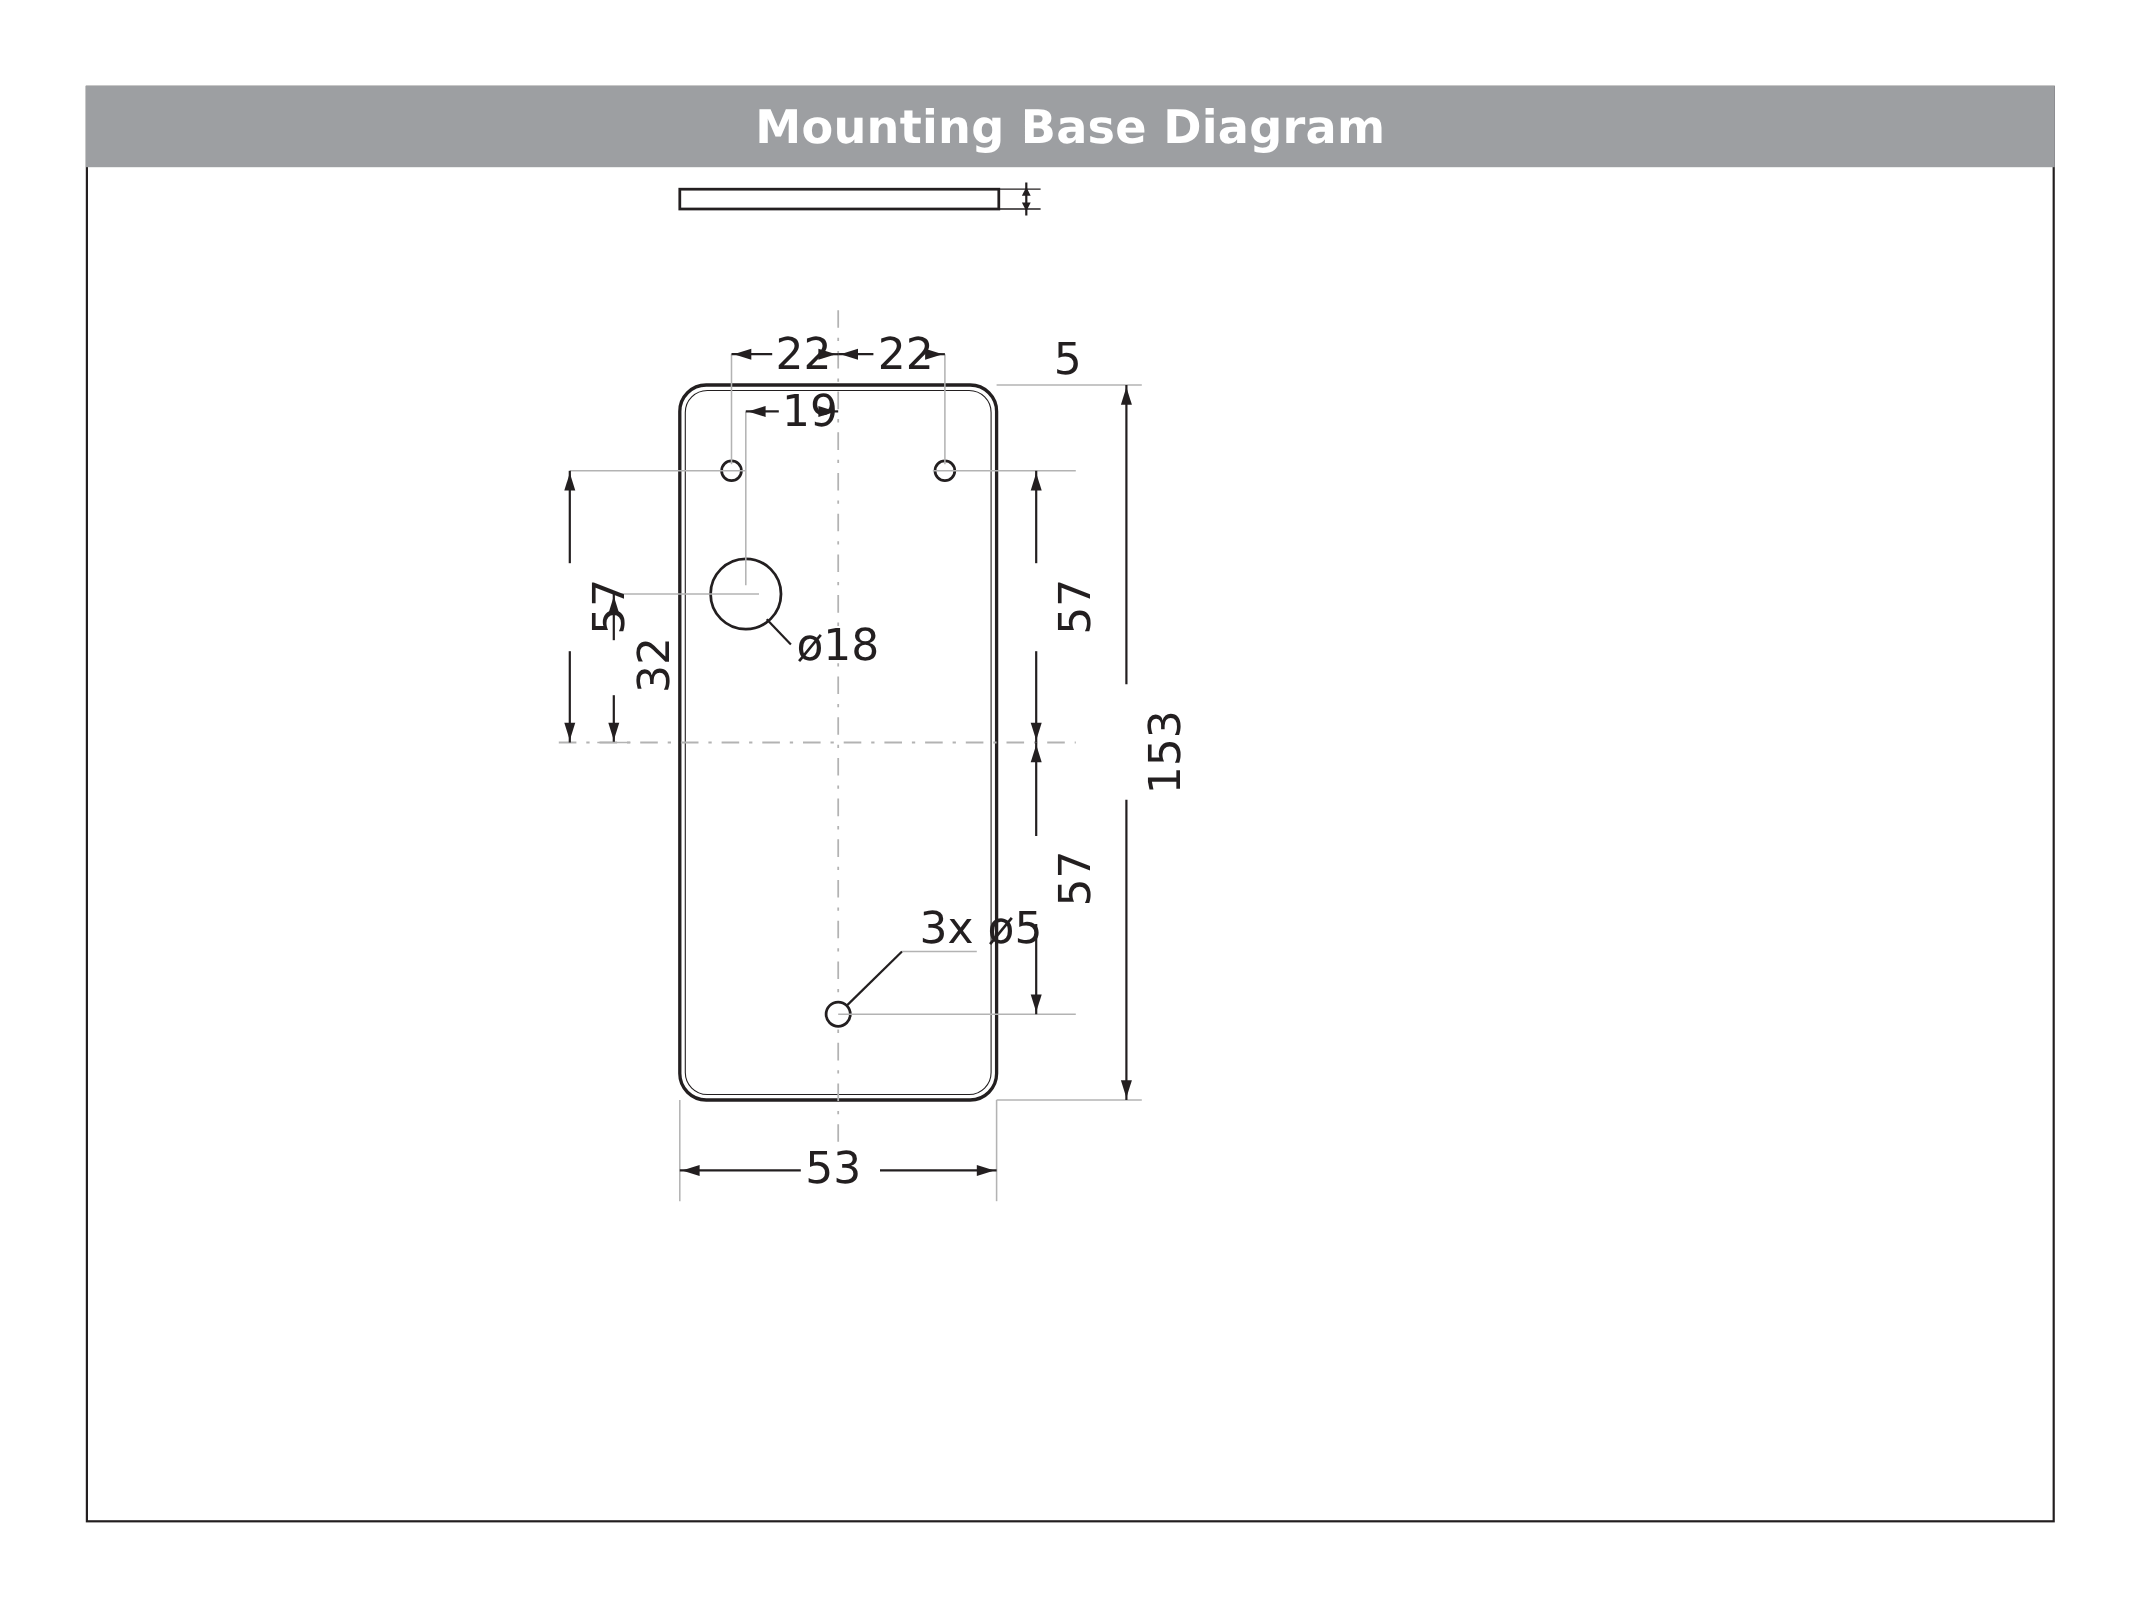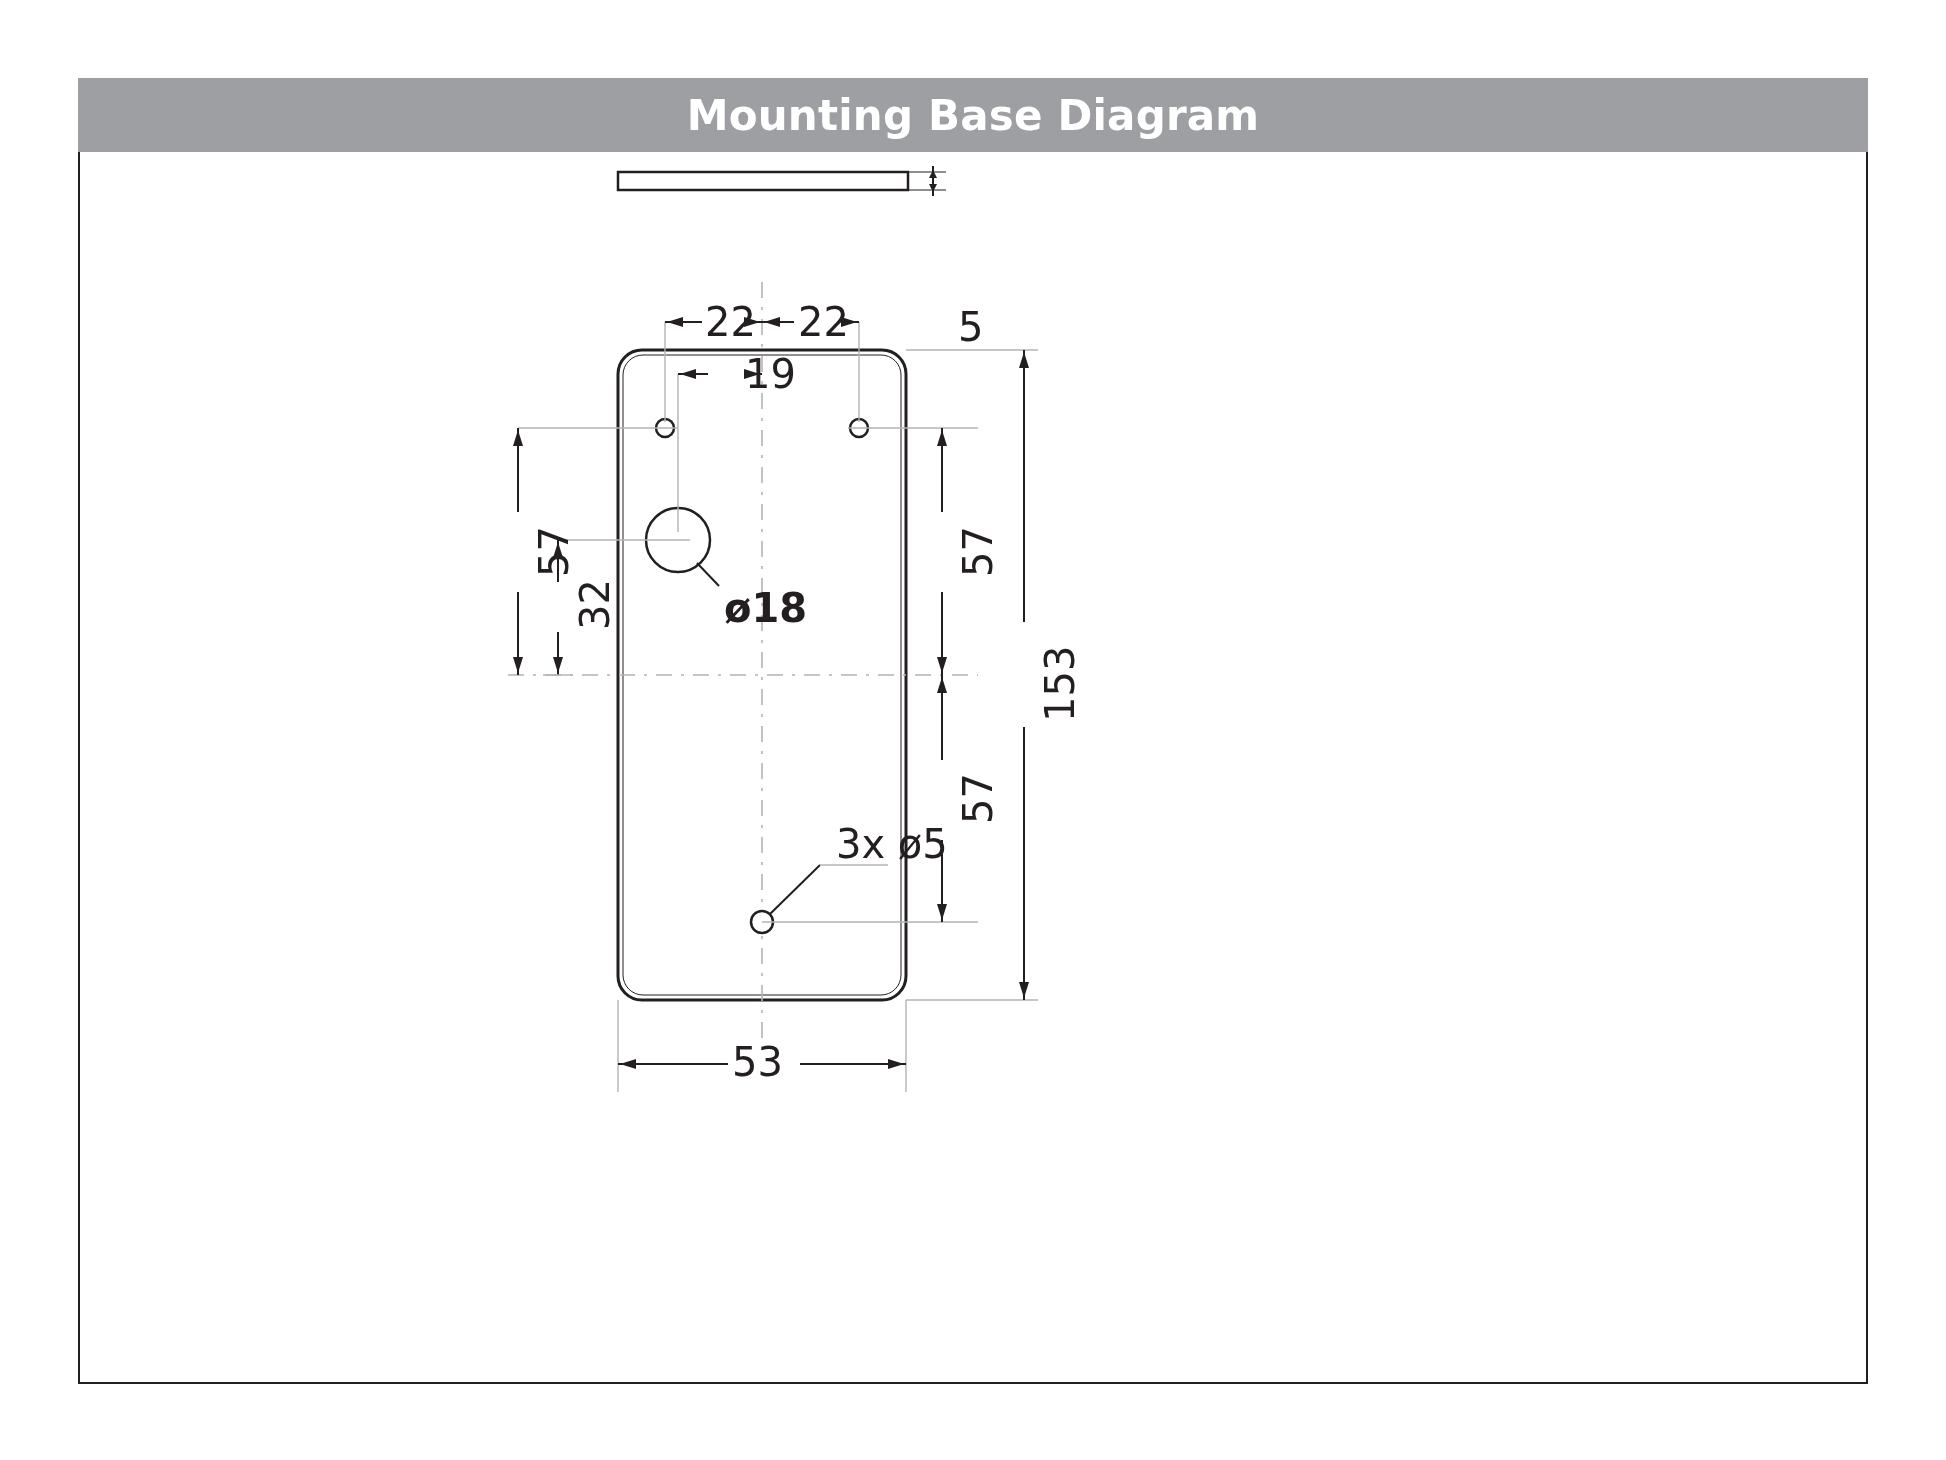--- a/index.html
+++ b/index.html
@@ -202,27 +202,27 @@
         <line x1="742" y1="713" x2="810" y2="713" stroke="#b3b3b3" stroke-width="1.4"></line>
       </g>
 
     </svg>
 
     
     <div class="lbl" style="left:880px; top:155px;">5</div>
 
     <div class="lbl" style="left:627px; top:150px;">22</div>
     <div class="lbl" style="left:720px; top:150px;">22</div>
-    <div class="lbl" style="left:633px; top:202px;margin-left:34px;">19</div>
+    <div class="lbl" style="left:633px; top:202px;">19</div>
 
     <div class="lbl rot" style="left:456px; top:425px;">57</div>
     <div class="lbl rot" style="left:497px; top:478px;">32</div>
     <div class="lbl rot" style="left:880px; top:425px;">57</div>
     <div class="lbl rot" style="left:880px; top:672px;">57</div>
     <div class="lbl rot" style="left:962px; top:570px;">153</div>
 
     <div class="lbl" style="left:654px; top:890px;">53</div>
 
-    <div class="lbl" style="left:646px; top:436px;font-weight:bold;">ø18</div>
+    <div class="lbl" style="left:646px; top:415px;">ø18</div>
     <div class="lbl" style="left:726px; top:672px;margin-left:32px;">3x ø5</div>
   </div>
 
 </div>
 
 </body></html>

